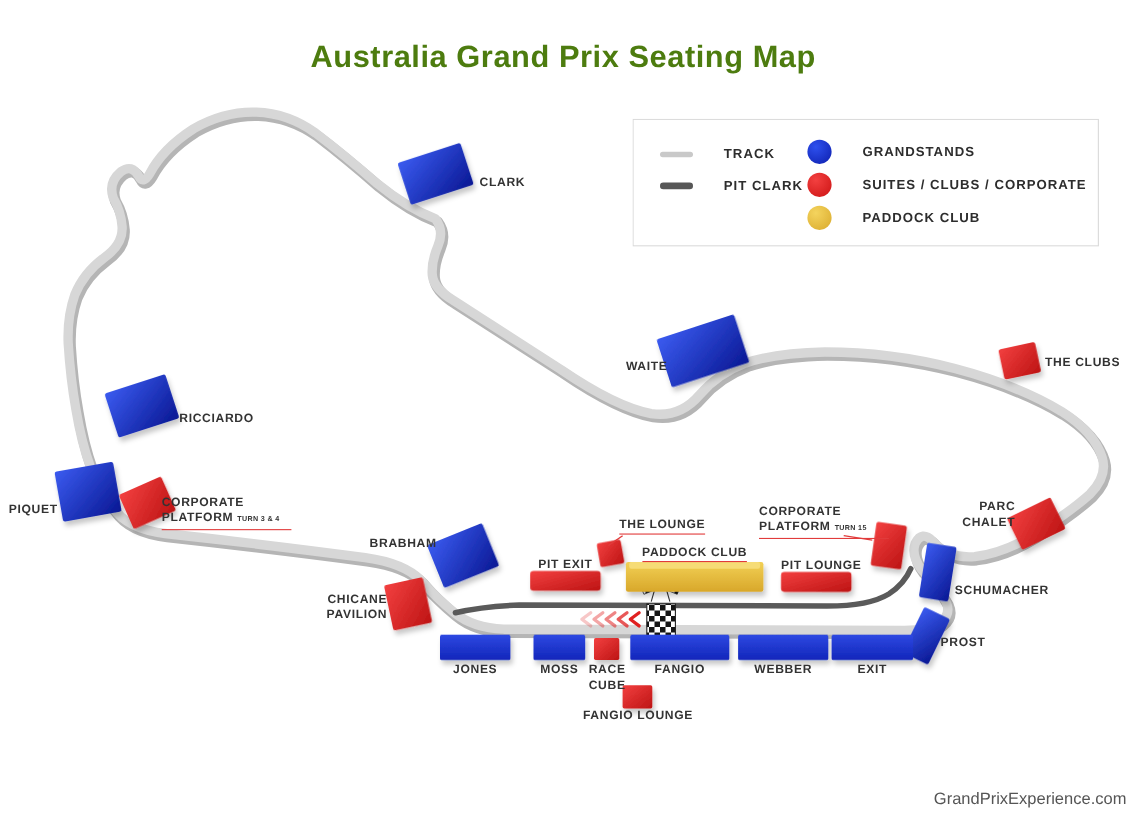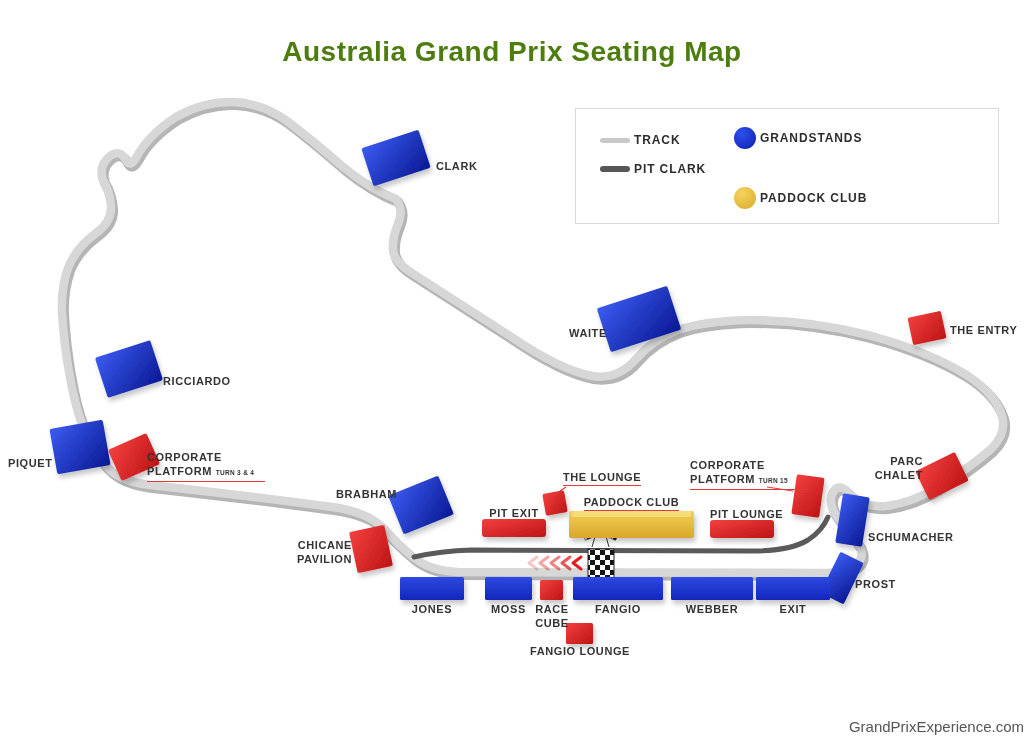--- a/index.html
+++ b/index.html
@@ -13,21 +13,21 @@
   
   .lbl{position:absolute;font-size:11px;font-weight:bold;color:#333;
        letter-spacing:.6px;line-height:1.3;white-space:nowrap;}
   .wrap{white-space:normal;}
   .small-note{font-size:6.5px;font-weight:bold;letter-spacing:.3px;}
   .red-underline{border-bottom:1.5px solid #e13b3b;padding-bottom:2px;}
   .center{text-align:center;} .right{text-align:right;}
   
   .legend{position:absolute;left:575px;top:108px;width:422px;height:114px;
           background:#fff;border:1px solid #d9d9d9;}
-  .lg-item{position:absolute;display:flex;align-items:center;gap:4px;}
+  .lg-item{position:absolute;display:flex;align-items:center;gap:28px;}
   .lg-text{font-size:12px;font-weight:bold;color:#2d2d2d;letter-spacing:.9px;white-space:nowrap;}
   .sw-track{width:30px;height:5px;border-radius:3px;background:#c9c9c9;}
   .sw-pit{width:30px;height:6px;border-radius:3px;background:#575757;}
   .dot{width:22px;height:22px;border-radius:50%;}
   .dot-blue{background:radial-gradient(circle at 35% 30%, #2e50ee, #0d1ead);}
   .dot-red{background:radial-gradient(circle at 35% 30%, #f34040, #cc1313);}
   .dot-gold{background:radial-gradient(circle at 35% 30%, #f4d45e, #d9a img92b);
             background:radial-gradient(circle at 35% 30%, #f4d45e, #d9a92b);}
 </style>
 </head>
@@ -136,20 +136,24 @@
       <span class="lg-text">TRACK</span>
     </div>
     <div class="lg-item" style="left:24px;top:53px">
       <span class="sw-pit"></span>
       <span class="lg-text">PIT CLARK</span>
     </div>
     <div class="lg-item" style="left:158px;top:18px">
       <span class="dot dot-blue"></span>
       <span class="lg-text">GRANDSTANDS</span>
     </div>
+    <div class="lg-item" style="left:158px;top:48px">
+      <span class="dot dot-red"></span>
+      <span class="lg-text">SUITES / CLUBS / CORPORATE</span>
+    </div>
     <div class="lg-item" style="left:158px;top:78px">
       <span class="dot dot-gold"></span>
       <span class="lg-text">PADDOCK CLUB</span>
     </div>
   </div>
 
   <div class="lbl" style="left:436px;top:159px">CLARK</div>
   <div class="lbl" style="left:569px;top:326px">WAITE</div>
   <div class="lbl" style="left:163px;top:374px">RICCIARDO</div>
   <div class="lbl" style="left:8px;top:456px">PIQUET</div>
@@ -158,21 +162,21 @@
   <div class="lbl" style="left:855px;top:577px">PROST</div>
 
   <div class="lbl center" style="left:400px;top:602px;width:64px">JONES</div>
   <div class="lbl center" style="left:485px;top:602px;width:47px">MOSS</div>
   <div class="lbl center wrap" style="left:527px;top:602px;width:50px">RACE CUBE</div>
   <div class="lbl center" style="left:573px;top:602px;width:90px">FANGIO</div>
   <div class="lbl center" style="left:671px;top:602px;width:82px">WEBBER</div>
   <div class="lbl center" style="left:756px;top:602px;width:74px">EXIT</div>
   <div class="lbl center" style="left:525px;top:644px;width:110px">FANGIO LOUNGE</div>
 
-  <div class="lbl" style="left:950px;top:323px">THE ENTRY</div>
+  <div class="lbl" style="left:950px;top:323px">THE CLUBS</div>
   <div class="lbl right wrap" style="left:873px;top:454px;width:50px">PARC CHALET</div>
   <div class="lbl right wrap" style="left:286px;top:538px;width:66px">CHICANE PAVILION</div>
 
   <div class="lbl wrap red-underline" style="left:147px;top:450px;width:118px">
     <span>CORPORATE PLATFORM</span>
     <span class="small-note">TURN 3 &amp; 4</span>
   </div>
 
   <div class="lbl wrap red-underline" style="left:690px;top:458px;width:118px">
     <span>CORPORATE PLATFORM</span>

